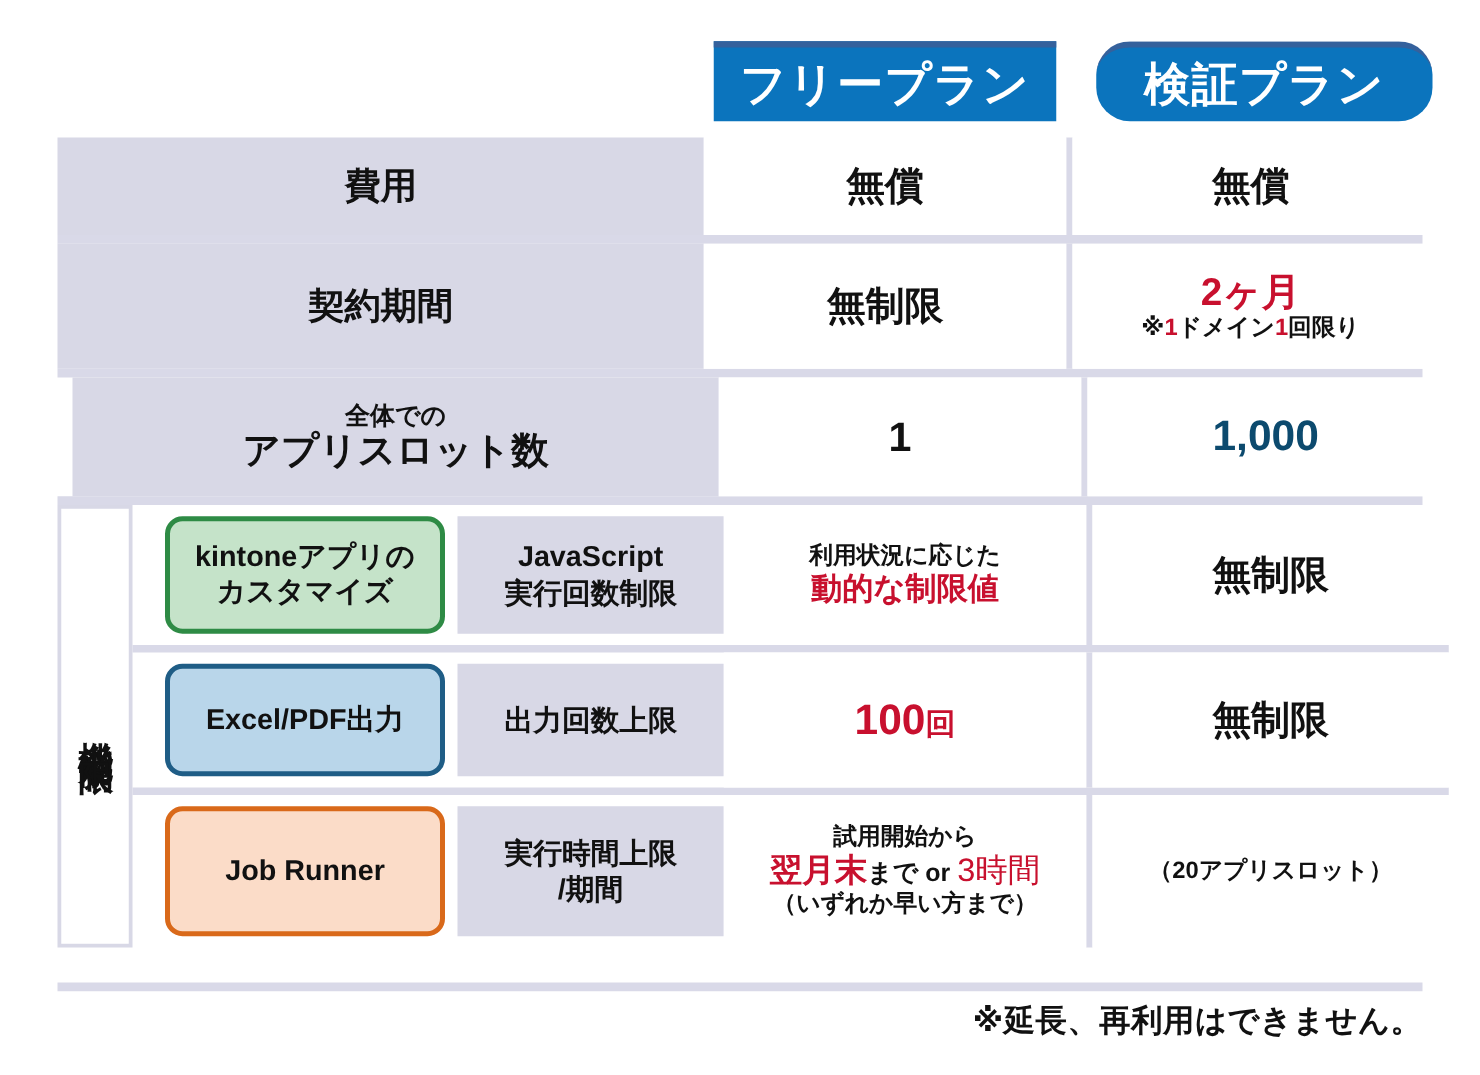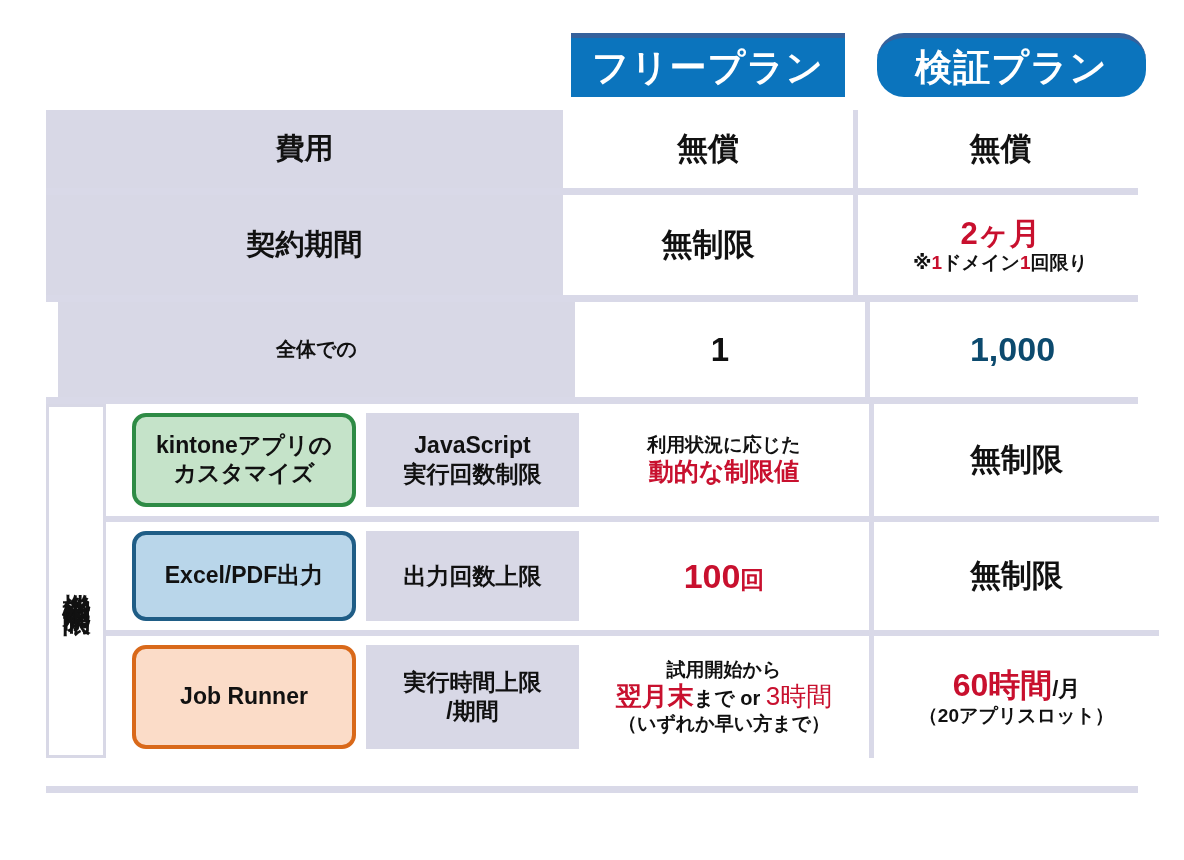--- a/index.html
+++ b/index.html
@@ -185,20 +185,21 @@
           <span class="t-sm"><span>※</span><span class="red">1</span><span>ドメイン</span><span class="red">1</span><span>回限り</span></span>
         </span>
       </div>
     </div>
     <div class="sep"></div>
 
     <div class="row brow h-slot">
       <div class="labelcell c-label">
         <span class="slot-label">
           <span class="small">全体での</span>
+          <span class="big">アプリスロット数</span>
         </span>
       </div>
       <div class="valcell c-val">
         <span class="val-num">1</span>
       </div>
       <div class="vdiv"></div>
       <div class="valcell c-val2">
         <span class="val-red-big">1,000</span>
       </div>
     </div>
@@ -280,26 +281,26 @@
           <div class="valcell c-val">
             <span class="stack">
               <span class="t-sm">試用開始から</span>
               <span style="display:block"><span class="red" style="font-size:26px;font-weight:bold;">翌月末</span><span style="font-size:20px;font-weight:bold;">まで or </span><span class="red" style="font-size:26px;font-weight:normal;">3時間</span></span>
               <span class="t-sm">（いずれか早い方まで）</span>
             </span>
           </div>
           <div class="vdiv"></div>
           <div class="valcell c-val2">
             <span class="stack">
-              <span style="display:block"><span class="red" style="font-size:32px;font-weight:bold;">60時間</span><span style="font-size:22px;font-weight:bold;">/月</span></span>
               <span class="t-sm">（20アプリスロット）</span>
             </span>
           </div>
         </div>
 
       </div>
     </div>
 
   </div>
 
   <div class="botline"></div>
+  <div class="footnote">※延長、再利用はできません。</div>
 
 </div>
 
 </body></html>

